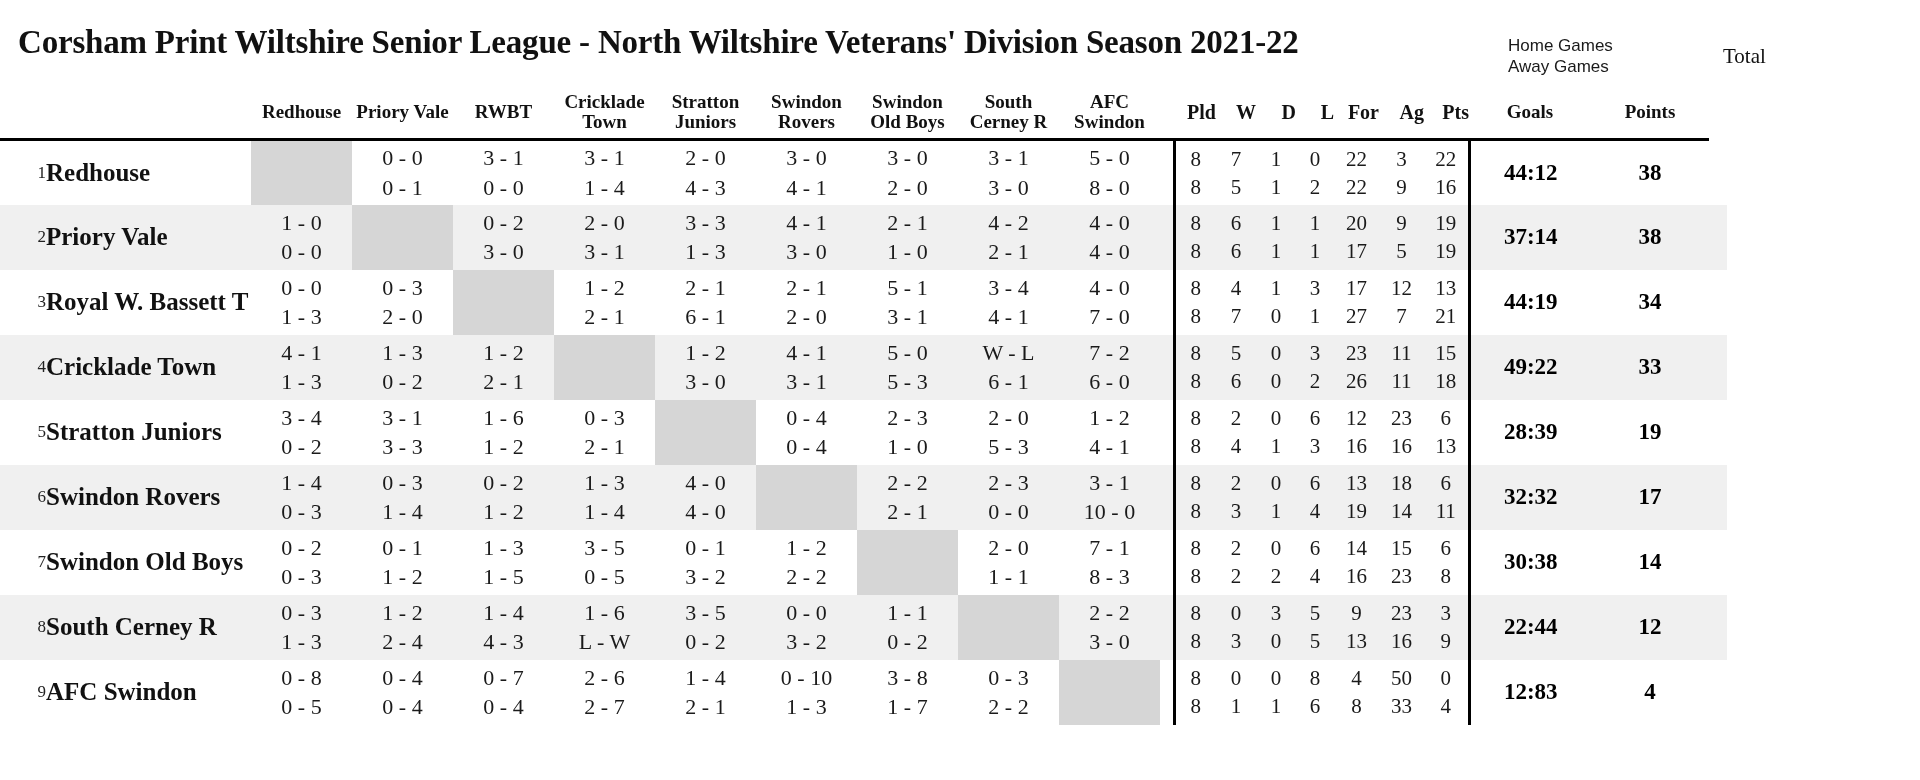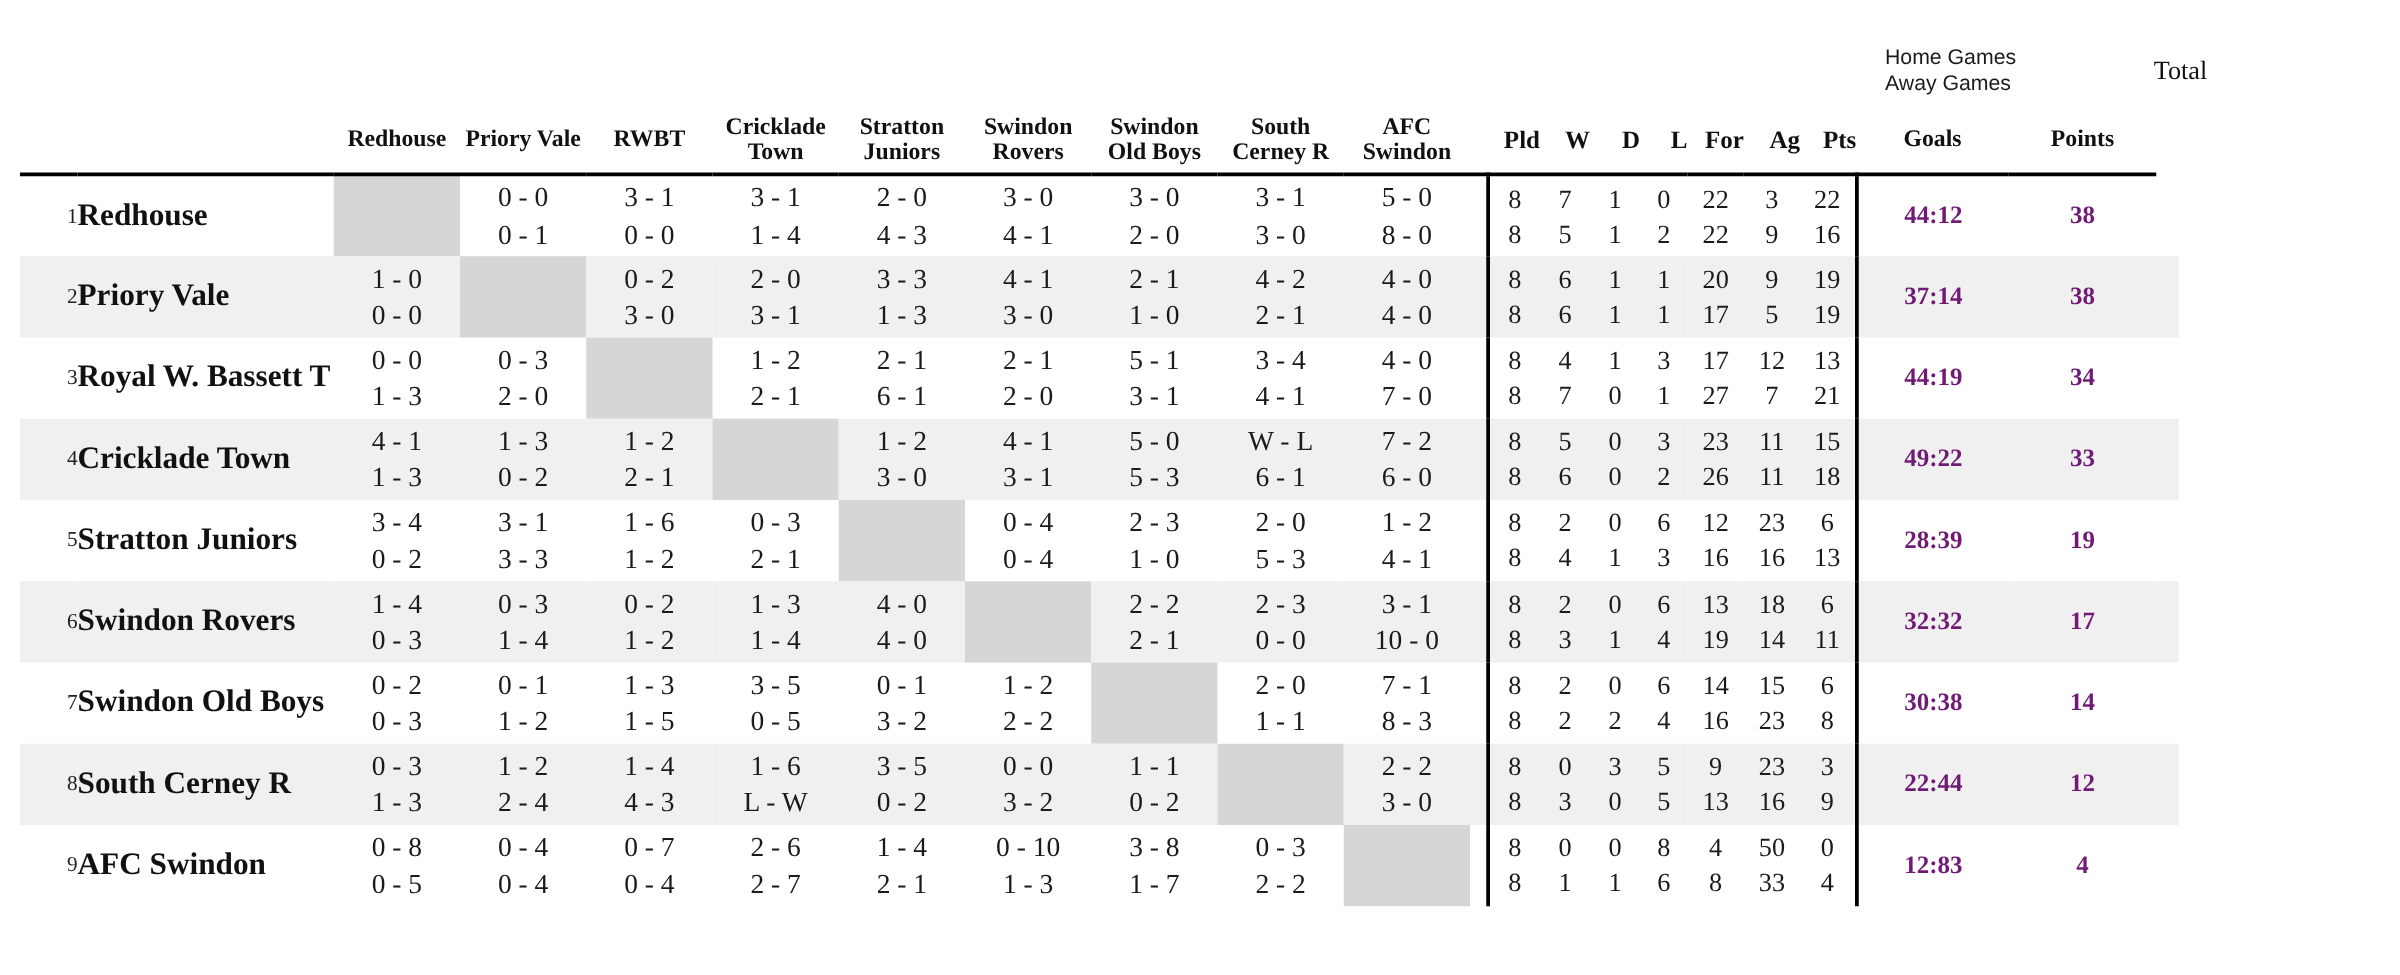--- a/index.html
+++ b/index.html
@@ -30,21 +30,21 @@
   }
 
   
   #total-header {
     position: absolute; left: 1723px; top: 44px;
     font-size: 21px; font-weight: normal; color: #111;
   }
 
   
   #tbl {
-    position: absolute; left: 16px; top: 86px;
+    position: absolute; left: 0; top: 86px;
     border-collapse: collapse;
     width: 1561px;
     table-layout: fixed;
   }
   #tbl td, #tbl th { padding: 0; margin: 0; vertical-align: middle; }
 
   
   .colhead {
     font-size: 19px; font-weight: bold; color: #111;
     text-align: center; line-height: 1.05;
@@ -80,35 +80,38 @@
   .st.w-d    { width: 40px; }
   .st.w-l    { width: 38px; }
   .st.w-for  { width: 42px; }
   .st.w-ag   { width: 42px; }
   .st.w-pts  { width: 42px; }
 
   .sep-left  { border-left: 3px solid #000; }
   .sep-right { border-right: 3px solid #000; }
 
   .tot {
-    text-align: center; font-size: 20px; font-weight: bold; color: #701a75;
+    text-align: center; font-size: 23px; font-weight: bold; color: #000000;
   }
   .tot.w-goals  { width: 122px; }
   .tot.w-points { width: 118px; }
 
   .rowband td { background: #f0f0f0; }
   .rowband td.diag { background: #d6d6d6; }
 
   .datarow td { height: 65px; }
 </style>
 </head>
 <body>
 
 <div id="page">
 
+  <div id="title-bar">
+    <div id="main-title">Corsham Print Wiltshire Senior League - North Wiltshire Veterans'  Division Season 2021-22</div>
+  </div>
 
   <div id="legend">
     <div>Home Games</div>
     <div>Away Games</div>
   </div>
 
   <div id="total-header">Total</div>
 
   <table id="tbl">
     <colgroup>

